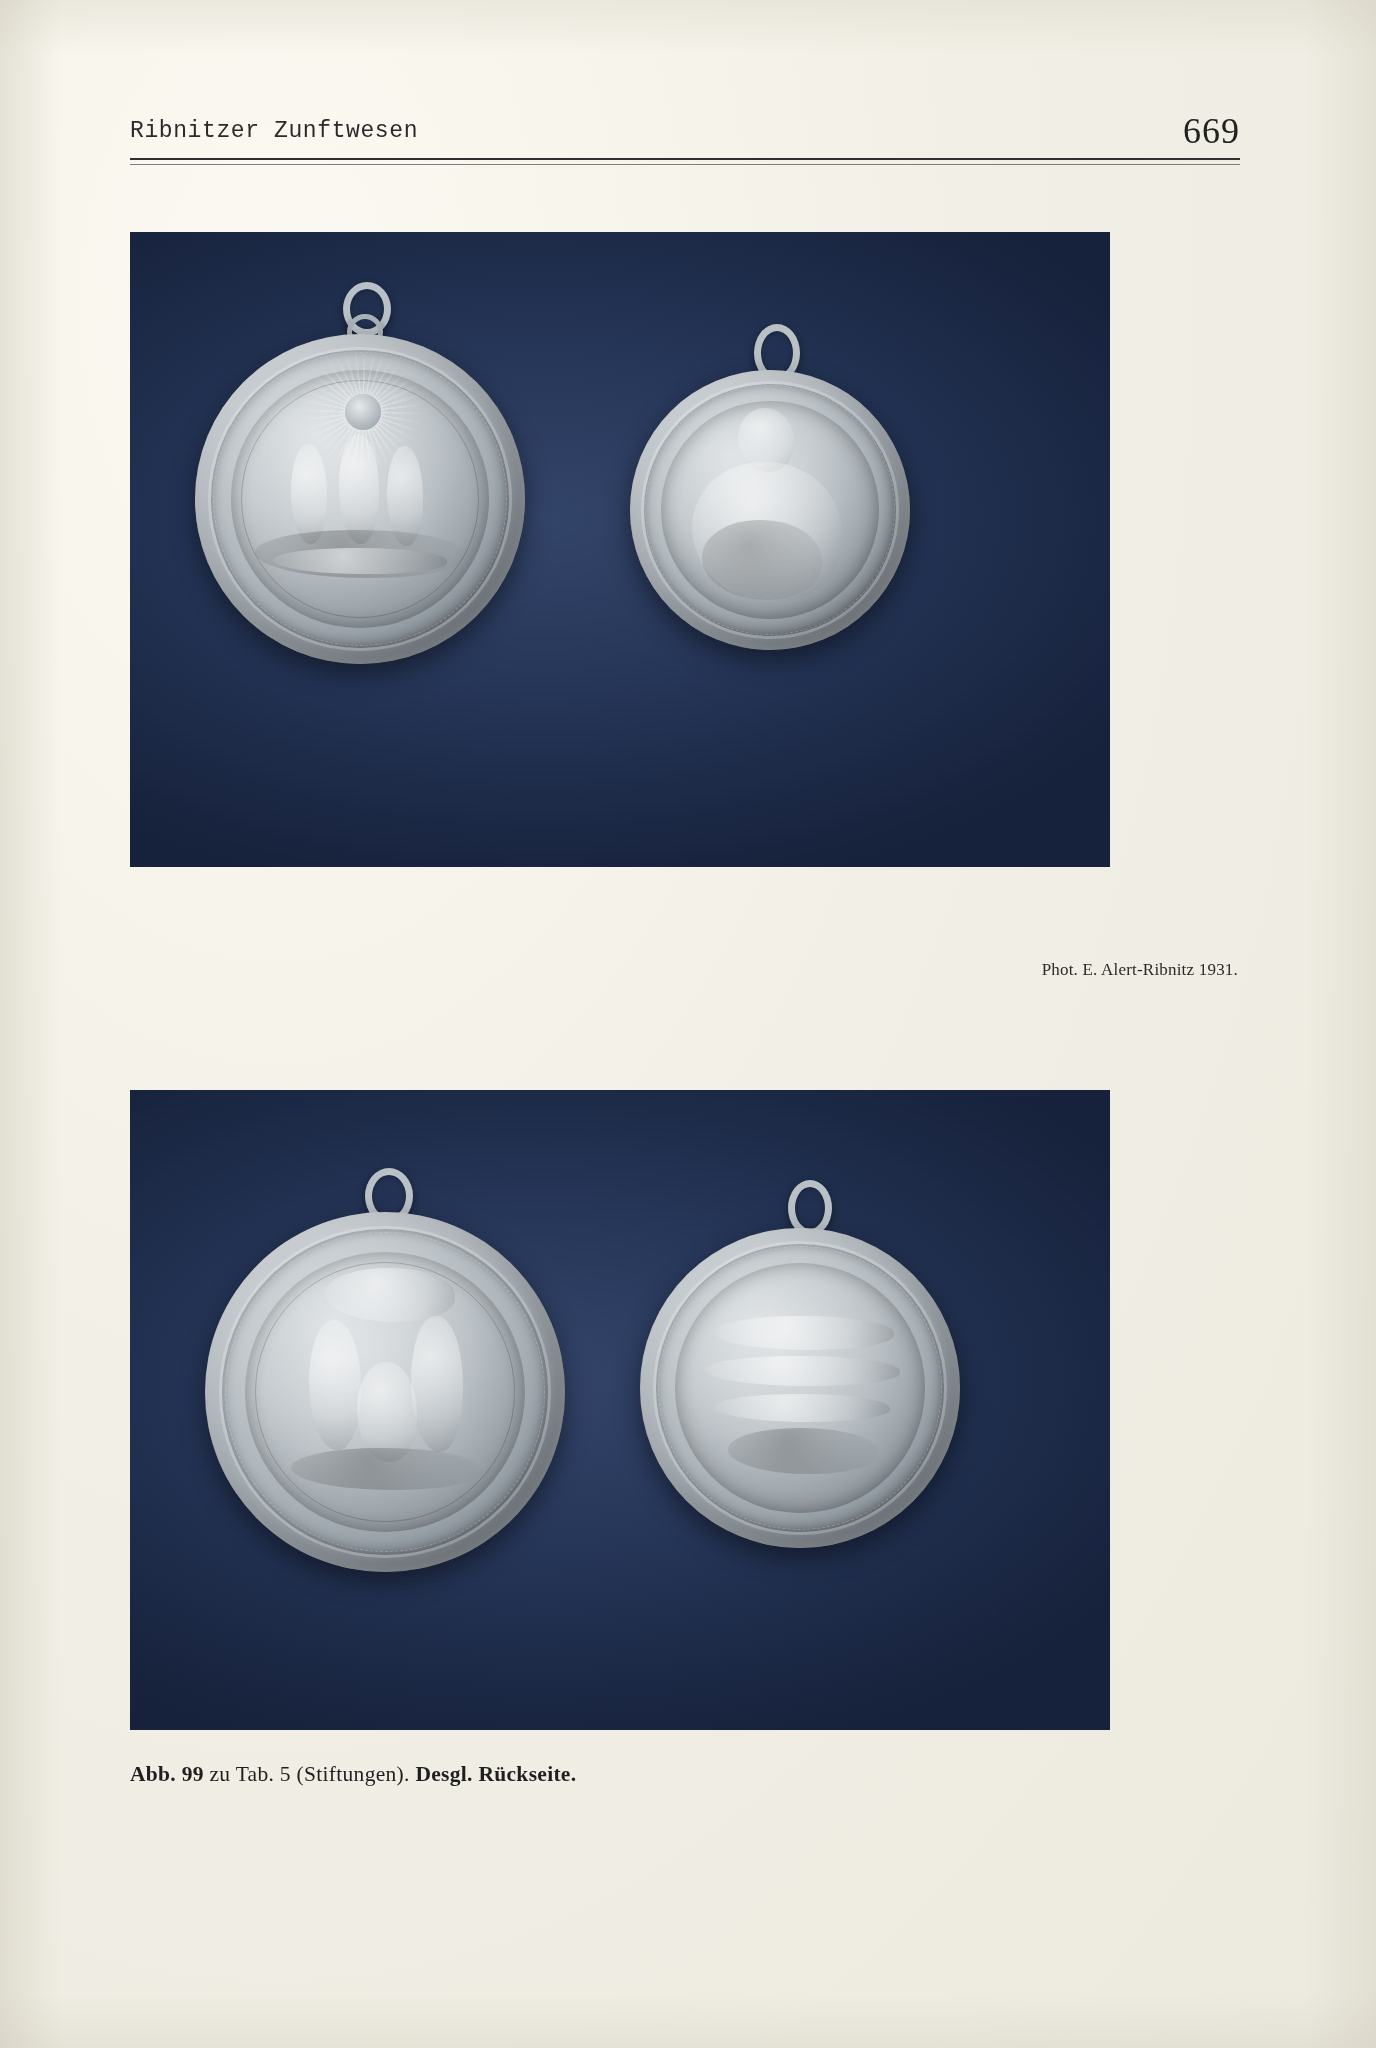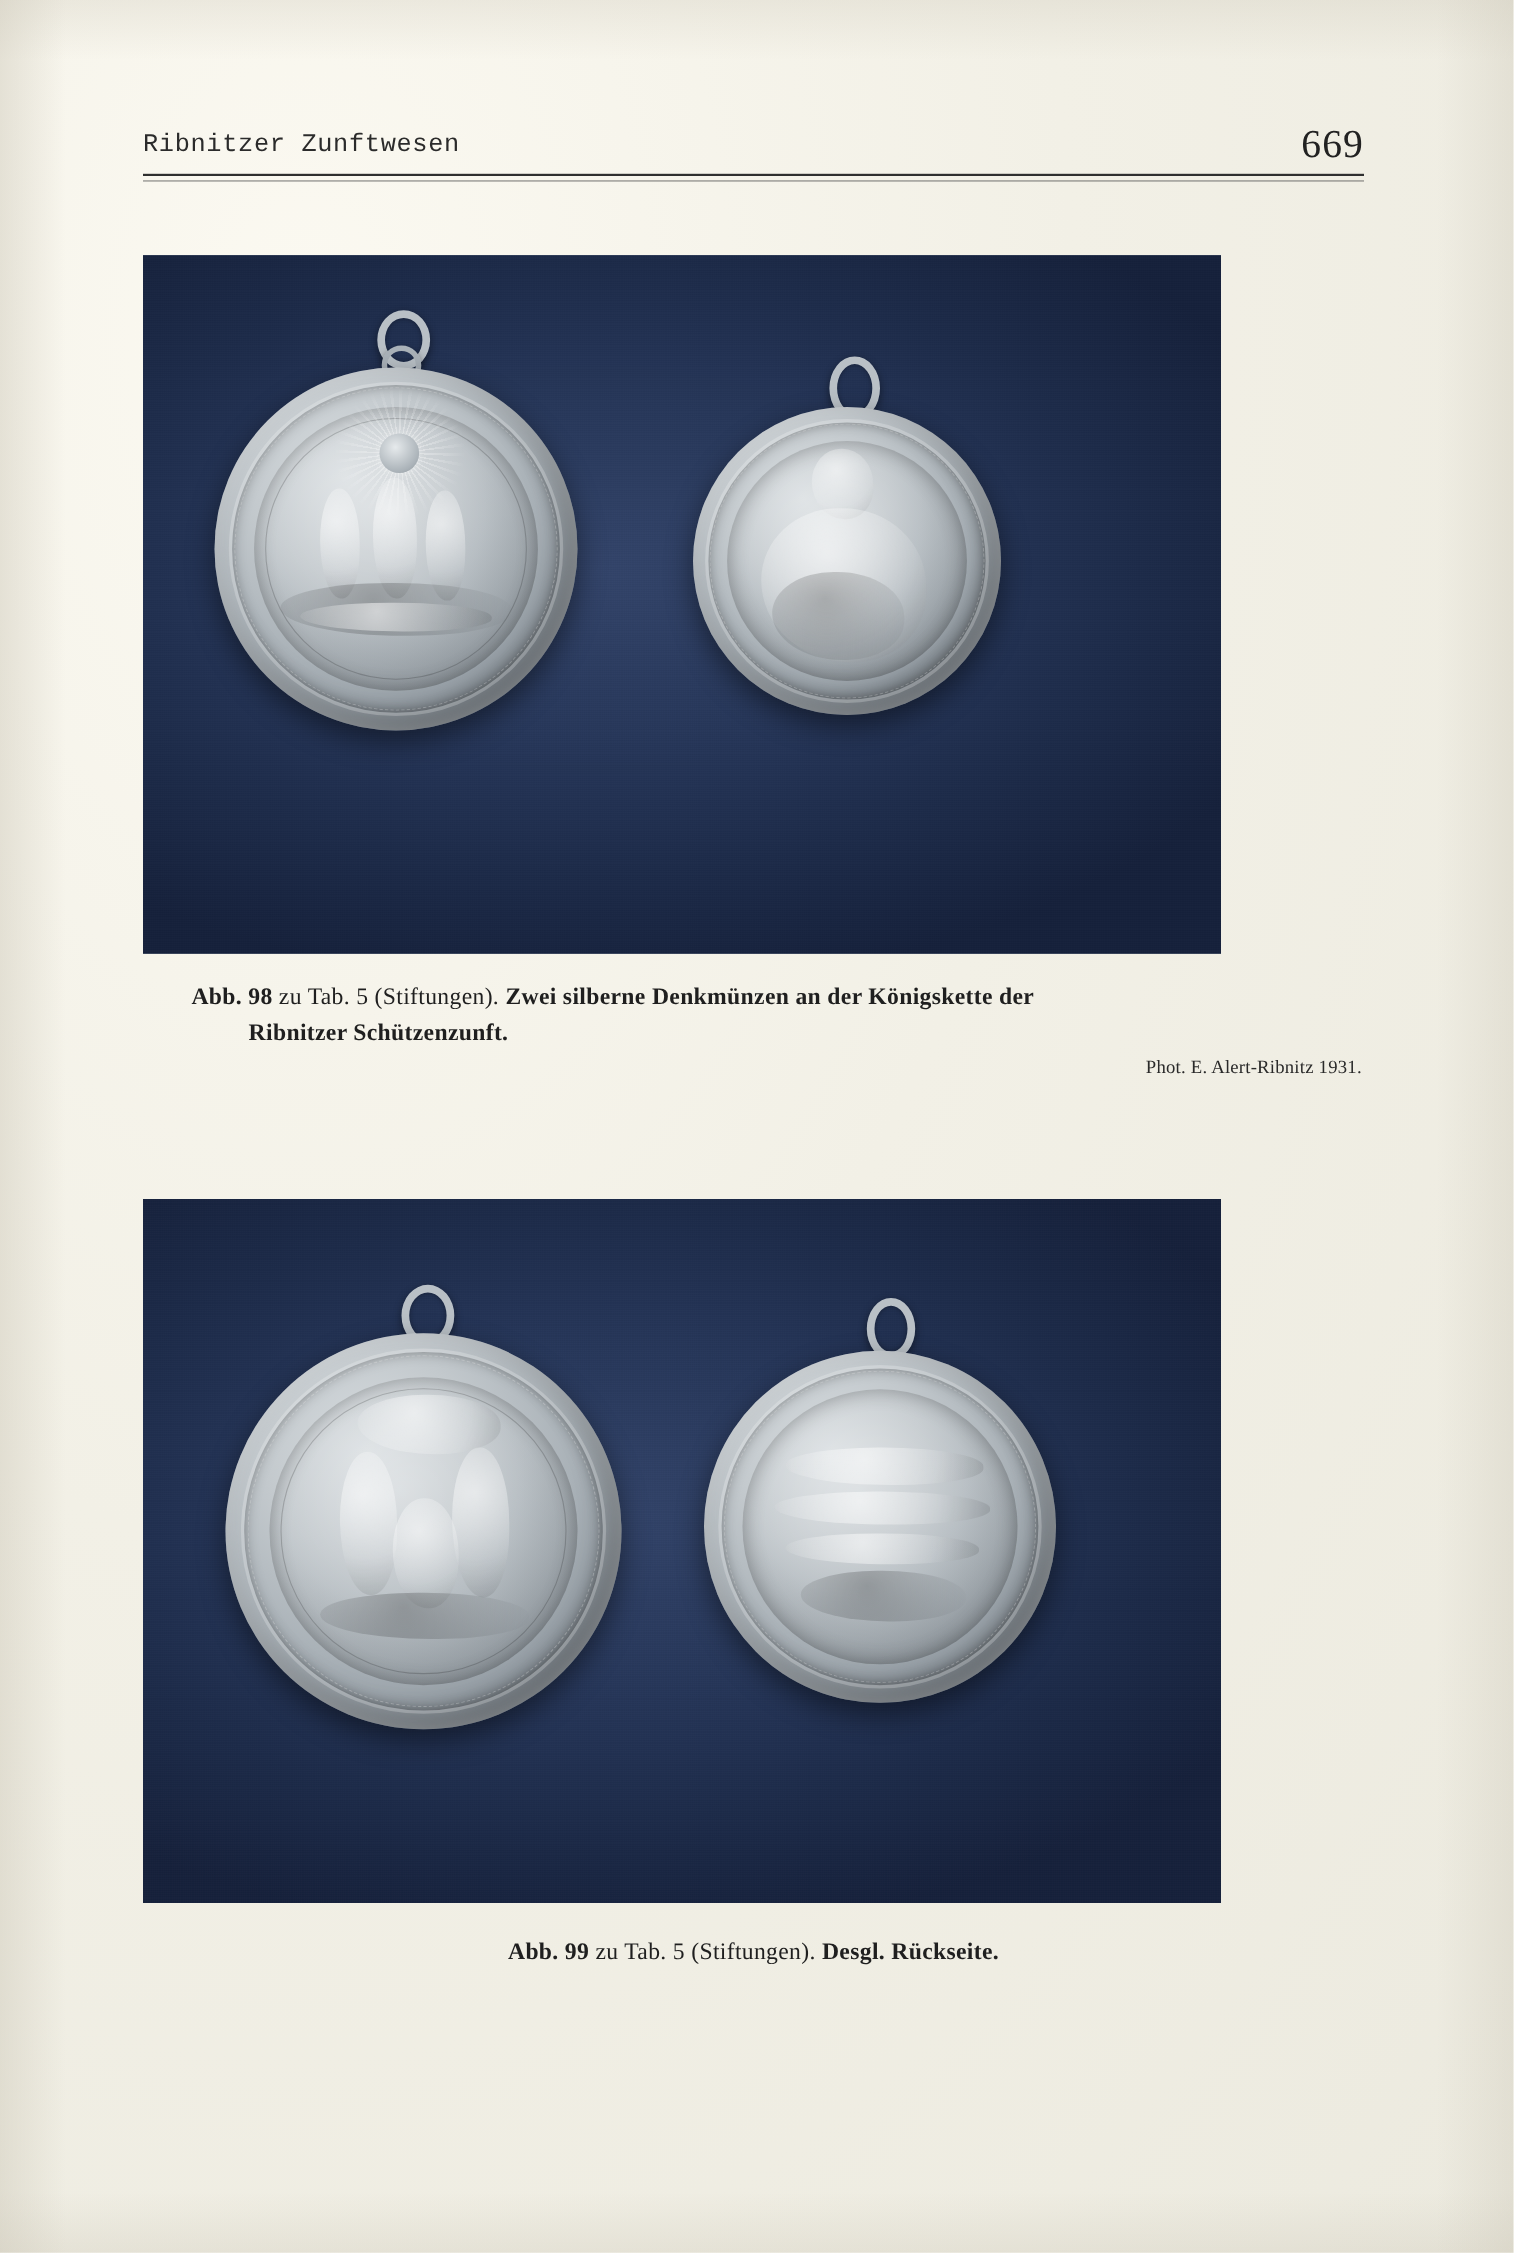--- a/index.html
+++ b/index.html
@@ -207,21 +207,20 @@
     color: #1f1f1f;
     font-size: 21.5px;
     line-height: 32px;
     letter-spacing: .3px;
   }
   .cap-1 { top: 890px; }
   .cap-1 .line1 { padding-left: 44px; }
   .cap-1 .line2 { padding-left: 96px; }
   .cap-2 {
     top: 1758px;
-    text-align: center;
   }
   .b { font-weight: bold; }
   .photo-credit {
     position: absolute;
     right: 2px;
     top: 960px;
     font-size: 17px;
     color: #2a2a2a;
     letter-spacing: .2px;
     margin-left: 16px;
@@ -268,28 +267,20 @@
           <div class="legend"></div>
           <div class="rim"></div>
           <div class="field"></div>
           <div class="relief" style="left:108px; top:38px; width:56px; height:64px;"></div>
           <div class="relief" style="left:62px; top:92px; width:150px; height:140px;"></div>
           <div class="relief dark" style="left:72px; top:150px; width:120px; height:80px;"></div>
         </div>
       </div>
     </div>
 
-    <div class="caption cap-1">
-      <div class="line1">
-        <span class="b">Abb. 98</span>
-        <span>zu Tab. 5 (Stiftungen).</span>
-        <span class="b">Zwei silberne Denkmünzen an der Königskette der</span>
-      </div>
-      <div class="line2 b">Ribnitzer Schützenzunft.</div>
-    </div>
     <div class="photo-credit">Phot. E. Alert-Ribnitz 1931.</div>
 
     <div class="plate plate-2">
       <div class="plate-inner"></div>
       <div class="plate-grain"></div>
 
       <div class="medal" style="left:75px; top:78px; width:360px; height:430px;">
         <div class="loop" style="left:160px; top:0px; width:34px; height:42px;"></div>
         <div class="disc" style="left:0; top:44px; width:360px; height:360px;">
           <div class="legend"></div>

